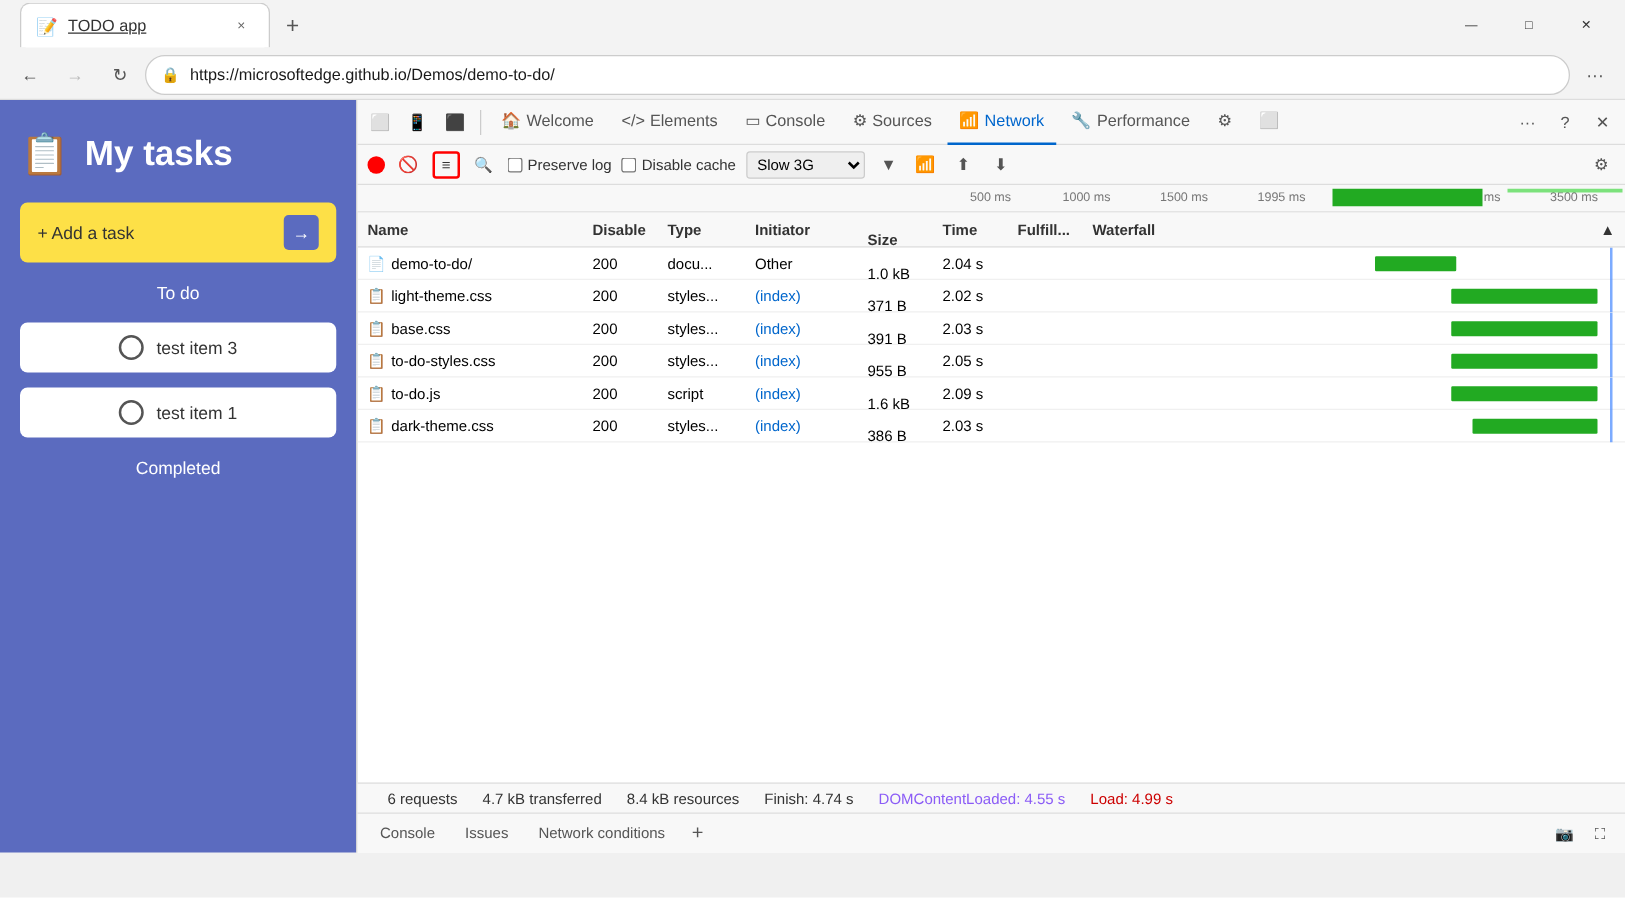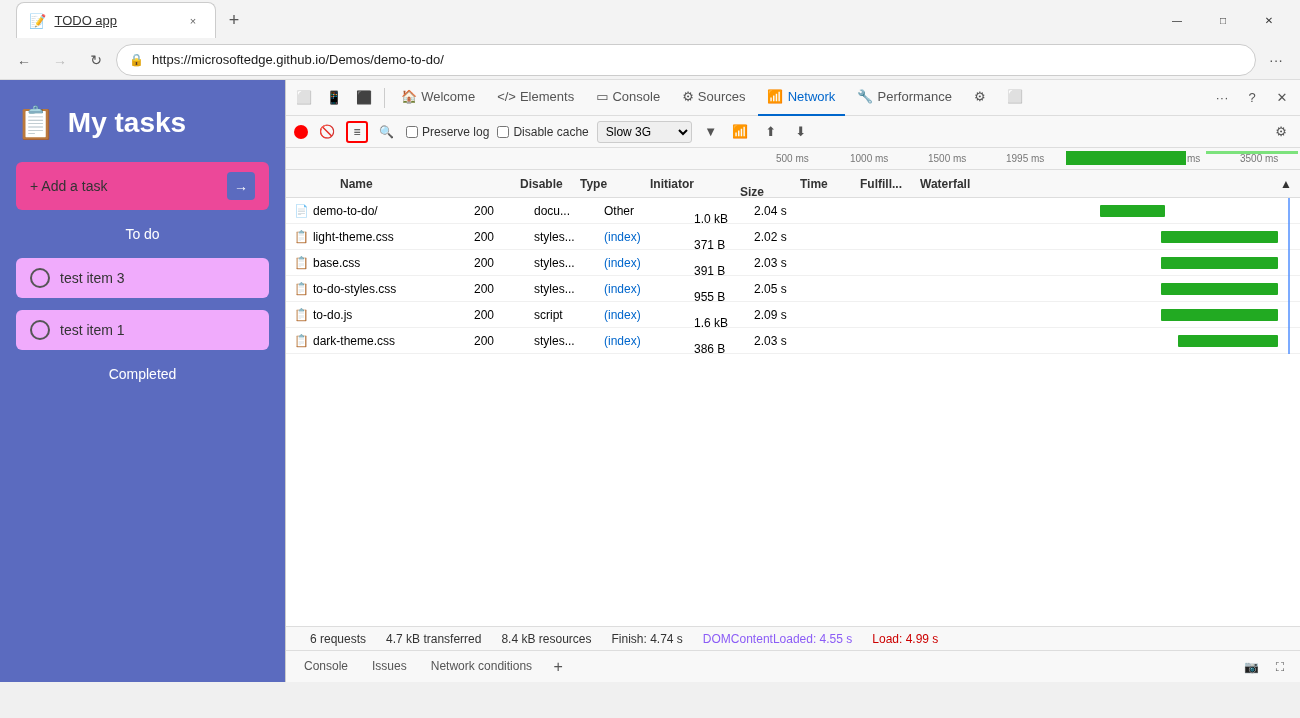--- a/index.html
+++ b/index.html
@@ -26,25 +26,25 @@
     .address-text { flex: 1; font-size: 13px; color: #1a1a1a; }
 
     
     .main-area { display: flex; height: calc(718px - 40px - 36px - 40px); }
 
     
     .sidebar { width: 285px; background: #5b6bbf; min-height: 100%; flex-shrink: 0; padding: 16px; display: flex; flex-direction: column; gap: 12px; }
     .app-header { display: flex; align-items: center; gap: 12px; padding: 8px 0; }
     .app-icon { font-size: 32px; }
     .app-title { font-size: 28px; font-weight: bold; color: white; }
-    .add-task-btn { display: flex; align-items: center; justify-content: space-between; background: #ec4899; border-radius: 6px; padding: 10px 14px; cursor: pointer; }
+    .add-task-btn { display: flex; align-items: center; justify-content: space-between; background: #fde047; border-radius: 6px; padding: 10px 14px; cursor: pointer; }
     .add-task-label { display: flex; align-items: center; gap: 8px; font-size: 14px; color: #333; font-weight: 500; }
     .add-task-arrow { background: #5b6bbf; color: white; width: 28px; height: 28px; border-radius: 4px; display: flex; align-items: center; justify-content: center; font-size: 14px; }
     .section-label { text-align: center; color: white; font-size: 14px; font-weight: 500; padding: 4px 0; }
-    .task-item { display: flex; align-items: center; gap: 10px; background: #f0abfc; border-radius: 6px; padding: 10px 14px; cursor: pointer; }
+    .task-item { display: flex; align-items: center; gap: 10px; background: #ffffff; border-radius: 6px; padding: 10px 14px; cursor: pointer; justify-content: center; }
     .task-check { width: 20px; height: 20px; border-radius: 50%; border: 2px solid #555; flex-shrink: 0; display: flex; align-items: center; justify-content: center; }
     .task-check.checked { background: #333; border-color: #333; }
     .task-check.checked::after { content: '✓'; color: white; font-size: 11px; }
     .task-text { font-size: 14px; color: #333; }
     .task-text.completed { text-decoration: line-through; color: #666; }
 
     
     .devtools { flex: 1; background: white; display: flex; flex-direction: column; border-left: 1px solid #ccc; }
 
     
@@ -63,21 +63,21 @@
     .checkbox-label { display: flex; align-items: center; gap: 4px; font-size: 12px; color: #333; cursor: pointer; }
     .checkbox-label input { width: 12px; height: 12px; }
     .throttle-select { height: 22px; border: 1px solid #ccc; border-radius: 3px; font-size: 12px; padding: 0 4px; cursor: pointer; }
     .network-btn { width: 22px; height: 22px; display: flex; align-items: center; justify-content: center; cursor: pointer; font-size: 13px; color: #555; }
 
     
     .timeline-ruler { height: 22px; border-bottom: 1px solid #ddd; background: #f8f8f8; display: flex; align-items: center; position: relative; padding-left: 490px; overflow: hidden; }
 
     
     .network-table { flex: 1; overflow: auto; }
-    .nt-header { display: flex; align-items: center; height: 28px; border-bottom: 1px solid #ddd; background: #f8f8f8; font-size: 12px; font-weight: 600; color: #333; position: sticky; top: 0; padding-left: 46px; }
+    .nt-header { display: flex; align-items: center; height: 28px; border-bottom: 1px solid #ddd; background: #f8f8f8; font-size: 12px; font-weight: 600; color: #333; position: sticky; top: 0; }
     .nt-col { padding: 0 8px; overflow: hidden; text-overflow: ellipsis; white-space: nowrap; flex-shrink: 0; }
     .col-name { width: 180px; }
     .col-status { width: 60px; }
     .col-type { width: 70px; }
     .col-initiator { width: 90px; }
     .col-size { width: 60px; margin-top: 16px; }
     .col-time { width: 60px; }
     .col-fulfill { width: 60px; }
     .col-waterfall { flex: 1; display: flex; align-items: center; justify-content: space-between; }
     .nt-row { display: flex; align-items: center; height: 26px; border-bottom: 1px solid #f0f0f0; font-size: 12px; }

